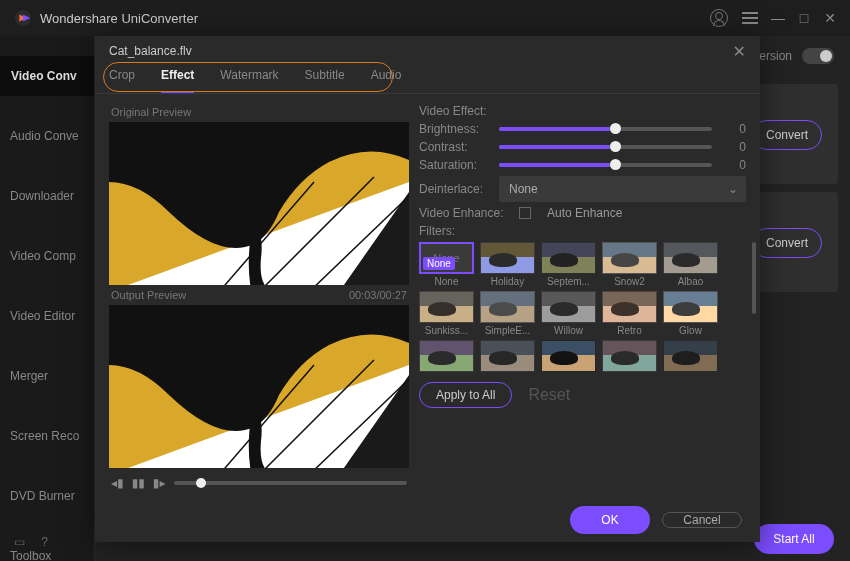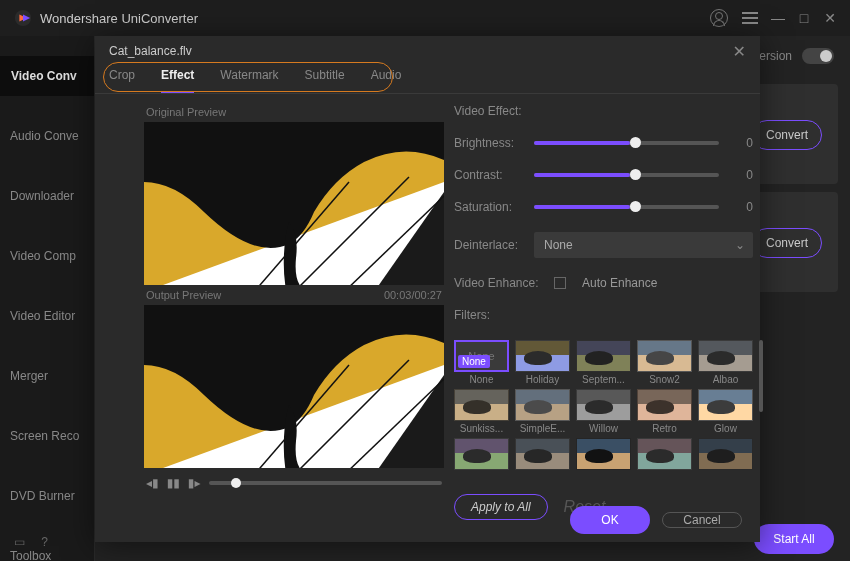--- a/index.html
+++ b/index.html
@@ -36,52 +36,52 @@
 
 
 .modal { position:absolute; left:95px; top:36px; width:665px; height:506px; background:#2a2a2a; box-shadow:0 4px 30px rgba(0,0,0,.5); }
 .modal-header { display:flex; align-items:center; height:30px; padding:0 14px;}
 .close-x { margin-left:auto; color:#888; font-size:16px;}
 .tabs { display:flex; gap:26px; padding: 2px 14px 0 14px; position:relative; border-bottom:1px solid #3a3a3a; height:28px;}
 .tabs-ring { position:absolute; left:8px; top:-4px; width:290px; height:30px; border:1.5px solid #d67a1f; border-radius:15px; pointer-events:none;}
 .tab { color:#888; font-size:12px; padding-bottom:8px; }
 .tab.active { color:#eee; font-weight:600; border-bottom:2px solid #7b4dff;}
 
-.modal-body { position:absolute; top:60px; bottom:44px; left:0; right:0; display:flex; gap:10px; padding: 6px 14px 0 14px; margin-left: 35px;}
+.modal-body { position:absolute; top:60px; bottom:44px; left:0; right:0; display:flex; gap:10px; padding: 6px 14px 0 14px;}
 .leftcol { width:300px; display:flex; flex-direction:column;}
 .preview-label-row { display:flex; justify-content:space-between; color:#777; font-size:11px; padding:4px 2px;}
 .preview { width:300px; height:170px; background:#d9a82b; position:relative; overflow:hidden;}
 .preview svg { position:absolute; inset:0;}
 .playbar { display:flex; align-items:center; gap:8px; padding:8px 2px;}
 .playctrl { color:#888; font-size:12px;}
 .track { flex:1; height:4px; background:#555; position:relative; border-radius:2px;}
 .track::after{content:"";position:absolute;width:10px;height:10px;background:#eee;border-radius:50%;top:-3px;left:22px;}
 
-.rightcol { flex:1; display:flex; flex-direction:column; gap:18px; padding-top:2px;}
+.rightcol { flex:1; display:flex; flex-direction:column; gap:4px; padding-top:2px;}
 .section-label { color:#888; font-size:12px;}
 .slider-row { display:flex; align-items:center; gap:10px;}
 .slider-label { width:70px; color:#888; font-size:12px;}
 .slider { flex:1; height:4px; background:#555; border-radius:2px; position:relative;}
 .slider .fill { position:absolute; left:0; top:0; bottom:0; background:#7b4dff; border-radius:2px;}
 .slider .thumb { position:absolute; width:11px;height:11px;background:#eee;border-radius:50%;top:-4px;}
 .slider-val { width:24px; text-align:right; color:#888; font-size:12px;}
 .select { flex:1; height:26px; background:#3a3a3a; border-radius:2px; display:flex; align-items:center; padding:0 10px; color:#aaa; font-size:12px; position:relative;}
 .select .chev{ position:absolute; right:8px; color:#888;}
 .checkbox { width:12px;height:12px;border:1px solid #666; margin-right:6px;}
 .filters-grid { display:grid; grid-template-columns: repeat(5, 55px); gap:4px 6px; }
 .filter-cell { display:flex; flex-direction:column; align-items:center; gap:2px;}
 .filter-thumb { width:55px; height:32px; background:#3a3a3a; border:1px solid #3a3a3a; position:relative; overflow:hidden;}
 .filter-thumb.selected { border:2px solid #7b4dff;}
 .filter-thumb .ntxt { position:absolute; inset:0; display:flex;align-items:center;justify-content:center; color:#777; font-size:11px;}
 .filter-thumb .nbadge { position:absolute; left:2px; bottom:2px; background:#7b4dff; color:#fff; font-size:10px; padding:1px 4px; border-radius:2px;}
 .filter-name { font-size:10px; color:#888; max-width:55px; overflow:hidden; text-overflow:ellipsis; white-space:nowrap;}
 .filter-scroll { position:relative;}
 .filter-scroll::after{content:""; position:absolute; right:-10px; top:0; width:4px; height:72px; background:#555; border-radius:2px;}
 
-.applyrow{ display:flex; gap:16px; align-items:center; margin-top:4px;font-style:italic;}
+.applyrow{ display:flex; gap:16px; align-items:center; margin-top:4px;}
 .apply-btn{ height:26px; padding:0 16px; border:1.5px solid #7b4dff; border-radius:14px; color:#ccc; font-size:12px; display:flex;align-items:center;}
 .reset-btn{ color:#555; font-size:16px;}
 
 .modal-footer { position:absolute; bottom:0; left:0; right:0; height:44px; display:flex; align-items:center; justify-content:flex-end; gap:12px; padding-right:18px;}
 .ok-btn{ width:80px; height:28px; background:#7b4dff; border-radius:14px; color:#fff; display:flex;align-items:center;justify-content:center; font-size:12px;}
 .cancel-btn{ width:80px; height:16px; border:1.5px solid #555; border-radius:14px; color:#aaa; display:flex;align-items:center;justify-content:center; font-size:12px;}
 
 
 .sample-bg{ background:linear-gradient(180deg,#4a5a6a 0%,#4a5a6a 45%,#b79a75 46%,#b79a75 100%); position:relative;}
 .sample-bg::after{content:"";position:absolute;left:8px;bottom:6px;width:28px;height:14px;background:#2b2b2b;border-radius:50% 50% 40% 40%;}

